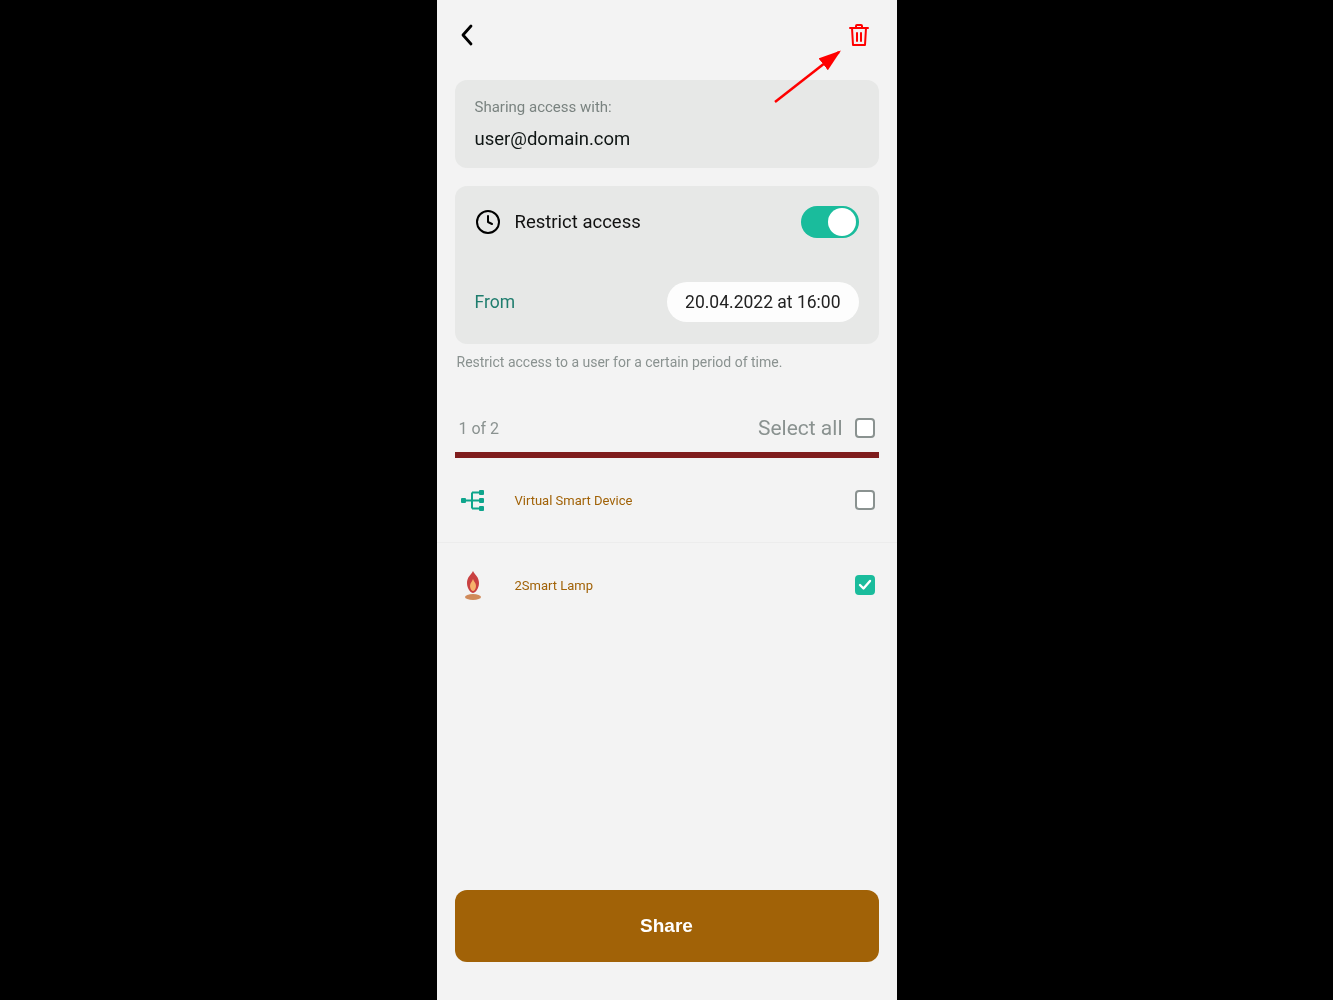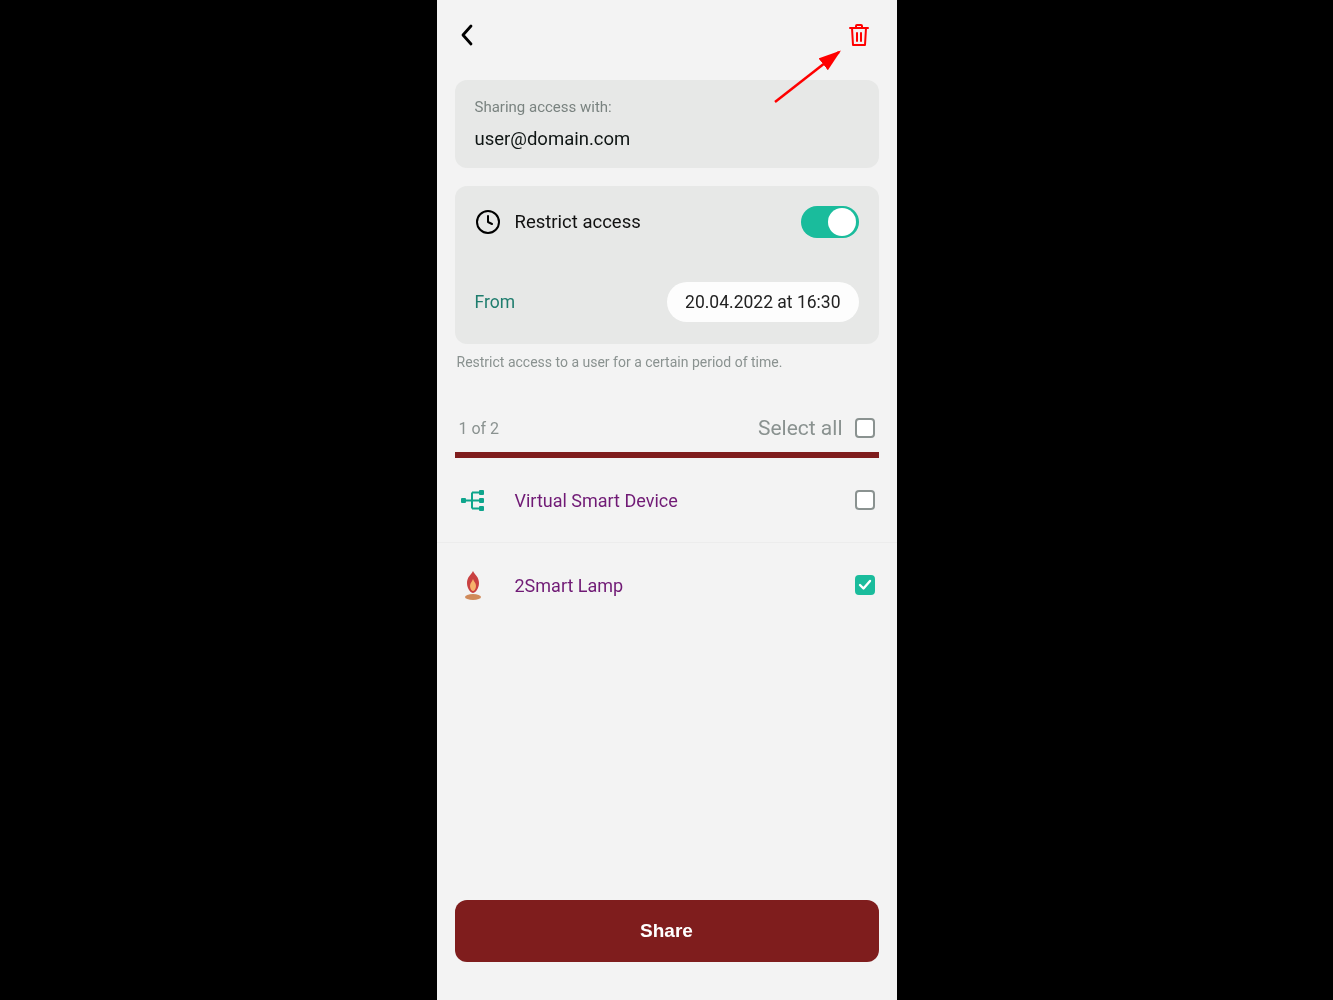--- a/index.html
+++ b/index.html
@@ -156,35 +156,35 @@
     border-bottom: 1px solid #ececec;
     margin: 0 0px;
   }
   .device-row:last-of-type { border-bottom: none; }
   .device-left {
     display: flex;
     align-items: center;
     gap: 26px;
   }
   .device-name {
-    font-size: 18px;
-    color: #701a75;
+    font-size: 13px;
+    color: #a16207;
   }
   .device-icon {
     width: 32px; height: 32px;
     display: flex; align-items: center; justify-content: center;
   }
   .share-btn {
     position: absolute;
     bottom: 38px;
     left: 18px; right: 18px;
-    height: 62px;
+    height: 72px;
     border: none;
     border-radius: 12px;
-    background: #7f1d1d;
+    background: #a16207;
     color: #fff;
     font-size: 19px;
     font-weight: 600;
     cursor: pointer;
   }
 </style>
 </head>
 <body>
 
 <div class="phone">
@@ -227,21 +227,21 @@
           <circle cx="13" cy="13" r="11" stroke="#000" stroke-width="2"></circle>
           <path d="M13 7 V13 L17 15" stroke="#000" stroke-width="2" stroke-linecap="round" stroke-linejoin="round"></path>
         </svg>
         <div class="temp-title">Restrict access</div>
       </div>
       <button class="toggle" aria-pressed="true"></button>
     </div>
 
     <div class="range-row">
       <div class="range-label">From</div>
-      <div class="range-pill">20.04.2022 at 16:30</div>
+      <div class="range-pill">20.04.2022 at 16:00</div>
     </div>
 
   </div>
 
   <div class="hint">Restrict access to a user for a certain period of time.</div>
 
   <div class="list-header">
     <div class="counter">1 of 2</div>
     <div class="select-all-group">
       <span class="select-all-label">Select all</span>

